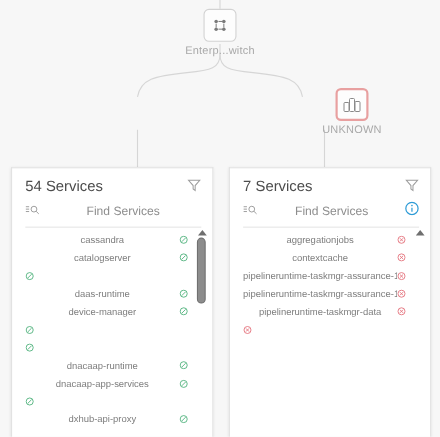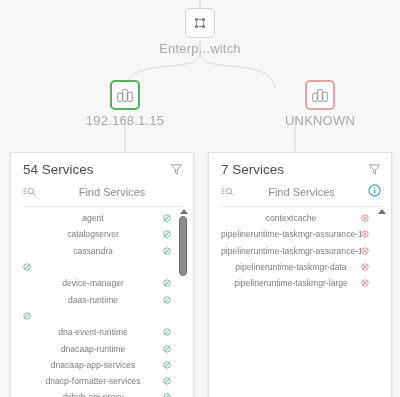--- a/index.html
+++ b/index.html
@@ -18,21 +18,21 @@
   .node { position: absolute; text-align: center; width: 120px; }
   .node-box {
     width: 30px; height: 30px; margin: 0 auto;
     border-radius: 5px; background: #fdfdfd;
     display: flex; align-items: center; justify-content: center;
   }
   .node-box.plain  { border: 1px solid #d2d2d2; }
   .node-box.ok     { border: 2px solid #52b352; }
   .node-box.err    { border: 2px solid #e8a0a0; }
   .node-label {
-    margin-top: 3px; font-size: 13px; color: #a8a8a8;
+    margin-top: 3px; font-size: 10px; color: #a8a8a8;
     letter-spacing: .2px; white-space: nowrap;
   }
   #node-root { left: 140px; top: 8px; }
   #node-left { left: 65px;  top: 80px; }
   #node-right{ left: 260px; top: 80px; }
 
   
   .panel {
     position: absolute; top: 152px; height: 254px;
     background: #ffffff;
@@ -110,30 +110,20 @@
           <circle cx="13.5" cy="13.5" r="1.6" fill="#7a7a7a"></circle>
           <path d="M8.6,6.5 H12" stroke="#7a7a7a" stroke-width="0.9"></path>
           <path d="M8.6,13.5 H12" stroke="#7a7a7a" stroke-width="0.9"></path>
           <path d="M6.5,8.6 V12" stroke="#7a7a7a" stroke-width="0.9"></path>
           <path d="M13.5,8.6 V12" stroke="#7a7a7a" stroke-width="0.9"></path>
         </svg>
       </div>
       <div class="node-label">Enterp...witch</div>
     </div>
 
-    <div class="node" id="node-left">
-      <div class="node-box ok">
-        <svg width="20" height="20" viewBox="0 0 22 22">
-          <rect x="3" y="9" width="5" height="9" rx="1" fill="#fff" stroke="#8a8a8a" stroke-width="1"></rect>
-          <rect x="8.5" y="5" width="5" height="13" rx="1" fill="#fff" stroke="#8a8a8a" stroke-width="1"></rect>
-          <rect x="14" y="8" width="5" height="10" rx="1" fill="#fff" stroke="#8a8a8a" stroke-width="1"></rect>
-        </svg>
-      </div>
-      <div class="node-label">192.168.1.15</div>
-    </div>
 
     <div class="node" id="node-right">
       <div class="node-box err">
         <svg width="20" height="20" viewBox="0 0 22 22">
           <rect x="3" y="9" width="5" height="9" rx="1" fill="#fff" stroke="#8a8a8a" stroke-width="1"></rect>
           <rect x="8.5" y="5" width="5" height="13" rx="1" fill="#fff" stroke="#8a8a8a" stroke-width="1"></rect>
           <rect x="14" y="8" width="5" height="10" rx="1" fill="#fff" stroke="#8a8a8a" stroke-width="1"></rect>
         </svg>
       </div>
       <div class="node-label">UNKNOWN</div>
@@ -157,89 +147,80 @@
           <circle cx="9" cy="4.5" r="3" fill="none" stroke="#9b9b9b" stroke-width="1"></circle>
           <path d="M11.3,6.8 L14,9.4" stroke="#9b9b9b" stroke-width="1"></path>
         </svg>
       </span>
       <span class="search-text">Find Services</span>
     </div>
 
     <div class="svc-list">
       <div id="list-left">
           <div class="svc-row">
-            <span class="svc-name">agent</span>
+            <span class="svc-name">cassandra</span>
             <svg width="8" height="8" viewBox="0 0 10 10" class="dot">
               <circle cx="5" cy="5" r="4" fill="none" stroke="#4cb07a" stroke-width="1"></circle>
               <path d="M7.2,2.8 L2.8,7.2" stroke="#4cb07a" stroke-width="1"></path>
             </svg>
           </div>
           <div class="svc-row">
             <span class="svc-name">catalogserver</span>
             <svg width="8" height="8" viewBox="0 0 10 10" class="dot">
               <circle cx="5" cy="5" r="4" fill="none" stroke="#4cb07a" stroke-width="1"></circle>
               <path d="M7.2,2.8 L2.8,7.2" stroke="#4cb07a" stroke-width="1"></path>
             </svg>
           </div>
           <div class="svc-row">
-            <span class="svc-name">cassandra</span>
-            <svg width="8" height="8" viewBox="0 0 10 10" class="dot">
-              <circle cx="5" cy="5" r="4" fill="none" stroke="#4cb07a" stroke-width="1"></circle>
-              <path d="M7.2,2.8 L2.8,7.2" stroke="#4cb07a" stroke-width="1"></path>
-            </svg>
-          </div>
-          <div class="svc-row">
+            <svg width="8" height="8" viewBox="0 0 10 10" class="dot">
+              <circle cx="5" cy="5" r="4" fill="none" stroke="#4cb07a" stroke-width="1"></circle>
+              <path d="M7.2,2.8 L2.8,7.2" stroke="#4cb07a" stroke-width="1"></path>
+            </svg>
+          </div>
+          <div class="svc-row">
+            <span class="svc-name">daas-runtime</span>
             <svg width="8" height="8" viewBox="0 0 10 10" class="dot">
               <circle cx="5" cy="5" r="4" fill="none" stroke="#4cb07a" stroke-width="1"></circle>
               <path d="M7.2,2.8 L2.8,7.2" stroke="#4cb07a" stroke-width="1"></path>
             </svg>
           </div>
           <div class="svc-row">
             <span class="svc-name">device-manager</span>
             <svg width="8" height="8" viewBox="0 0 10 10" class="dot">
               <circle cx="5" cy="5" r="4" fill="none" stroke="#4cb07a" stroke-width="1"></circle>
               <path d="M7.2,2.8 L2.8,7.2" stroke="#4cb07a" stroke-width="1"></path>
             </svg>
           </div>
           <div class="svc-row">
-            <span class="svc-name">daas-runtime</span>
-            <svg width="8" height="8" viewBox="0 0 10 10" class="dot">
-              <circle cx="5" cy="5" r="4" fill="none" stroke="#4cb07a" stroke-width="1"></circle>
-              <path d="M7.2,2.8 L2.8,7.2" stroke="#4cb07a" stroke-width="1"></path>
-            </svg>
-          </div>
-          <div class="svc-row">
-            <svg width="8" height="8" viewBox="0 0 10 10" class="dot">
-              <circle cx="5" cy="5" r="4" fill="none" stroke="#4cb07a" stroke-width="1"></circle>
-              <path d="M7.2,2.8 L2.8,7.2" stroke="#4cb07a" stroke-width="1"></path>
-            </svg>
-          </div>
-          <div class="svc-row">
-            <span class="svc-name">dna-event-runtime</span>
+            <svg width="8" height="8" viewBox="0 0 10 10" class="dot">
+              <circle cx="5" cy="5" r="4" fill="none" stroke="#4cb07a" stroke-width="1"></circle>
+              <path d="M7.2,2.8 L2.8,7.2" stroke="#4cb07a" stroke-width="1"></path>
+            </svg>
+          </div>
+          <div class="svc-row">
             <svg width="8" height="8" viewBox="0 0 10 10" class="dot">
               <circle cx="5" cy="5" r="4" fill="none" stroke="#4cb07a" stroke-width="1"></circle>
               <path d="M7.2,2.8 L2.8,7.2" stroke="#4cb07a" stroke-width="1"></path>
             </svg>
           </div>
           <div class="svc-row">
             <span class="svc-name">dnacaap-runtime</span>
             <svg width="8" height="8" viewBox="0 0 10 10" class="dot">
               <circle cx="5" cy="5" r="4" fill="none" stroke="#4cb07a" stroke-width="1"></circle>
               <path d="M7.2,2.8 L2.8,7.2" stroke="#4cb07a" stroke-width="1"></path>
             </svg>
           </div>
           <div class="svc-row">
             <span class="svc-name">dnacaap-app-services</span>
             <svg width="8" height="8" viewBox="0 0 10 10" class="dot">
               <circle cx="5" cy="5" r="4" fill="none" stroke="#4cb07a" stroke-width="1"></circle>
               <path d="M7.2,2.8 L2.8,7.2" stroke="#4cb07a" stroke-width="1"></path>
             </svg>
           </div>
           <div class="svc-row">
-            <span class="svc-name">dnacp-formatter-services</span>
             <svg width="8" height="8" viewBox="0 0 10 10" class="dot">
               <circle cx="5" cy="5" r="4" fill="none" stroke="#4cb07a" stroke-width="1"></circle>
               <path d="M7.2,2.8 L2.8,7.2" stroke="#4cb07a" stroke-width="1"></path>
             </svg>
           </div>
           <div class="svc-row">
             <span class="svc-name">dxhub-api-proxy</span>
             <svg width="8" height="8" viewBox="0 0 10 10" class="dot">
               <circle cx="5" cy="5" r="4" fill="none" stroke="#4cb07a" stroke-width="1"></circle>
               <path d="M7.2,2.8 L2.8,7.2" stroke="#4cb07a" stroke-width="1"></path>
@@ -280,20 +261,27 @@
           <circle cx="7" cy="7" r="6" fill="none" stroke="#2d9bd6" stroke-width="1.2"></circle>
           <circle cx="7" cy="4.2" r="0.8" fill="#2d9bd6"></circle>
           <path d="M7,6.2 V10.2" stroke="#2d9bd6" stroke-width="1.2"></path>
         </svg>
       </span>
     </div>
 
     <div class="svc-list">
       <div id="list-right">
           <div class="svc-row">
+            <span class="svc-name">aggregationjobs</span>
+            <svg width="8" height="8" viewBox="0 0 10 10" class="dot">
+              <circle cx="5" cy="5" r="4" fill="none" stroke="#e4707a" stroke-width="1"></circle>
+              <path d="M3.2,3.2 L6.8,6.8 M6.8,3.2 L3.2,6.8" stroke="#e4707a" stroke-width="1"></path>
+            </svg>
+          </div>
+          <div class="svc-row">
             <span class="svc-name">contextcache</span>
             <svg width="8" height="8" viewBox="0 0 10 10" class="dot">
               <circle cx="5" cy="5" r="4" fill="none" stroke="#e4707a" stroke-width="1"></circle>
               <path d="M3.2,3.2 L6.8,6.8 M6.8,3.2 L3.2,6.8" stroke="#e4707a" stroke-width="1"></path>
             </svg>
           </div>
           <div class="svc-row">
             <span class="svc-name">pipelineruntime-taskmgr-assurance-1</span>
             <svg width="8" height="8" viewBox="0 0 10 10" class="dot">
               <circle cx="5" cy="5" r="4" fill="none" stroke="#e4707a" stroke-width="1"></circle>
@@ -308,21 +296,20 @@
             </svg>
           </div>
           <div class="svc-row">
             <span class="svc-name">pipelineruntime-taskmgr-data</span>
             <svg width="8" height="8" viewBox="0 0 10 10" class="dot">
               <circle cx="5" cy="5" r="4" fill="none" stroke="#e4707a" stroke-width="1"></circle>
               <path d="M3.2,3.2 L6.8,6.8 M6.8,3.2 L3.2,6.8" stroke="#e4707a" stroke-width="1"></path>
             </svg>
           </div>
           <div class="svc-row">
-            <span class="svc-name">pipelineruntime-taskmgr-large</span>
             <svg width="8" height="8" viewBox="0 0 10 10" class="dot">
               <circle cx="5" cy="5" r="4" fill="none" stroke="#e4707a" stroke-width="1"></circle>
               <path d="M3.2,3.2 L6.8,6.8 M6.8,3.2 L3.2,6.8" stroke="#e4707a" stroke-width="1"></path>
             </svg>
           </div>
         </div>
       <div class="sbar">
         <div class="arrow up"></div>
         <div class="sbar-track">
           

